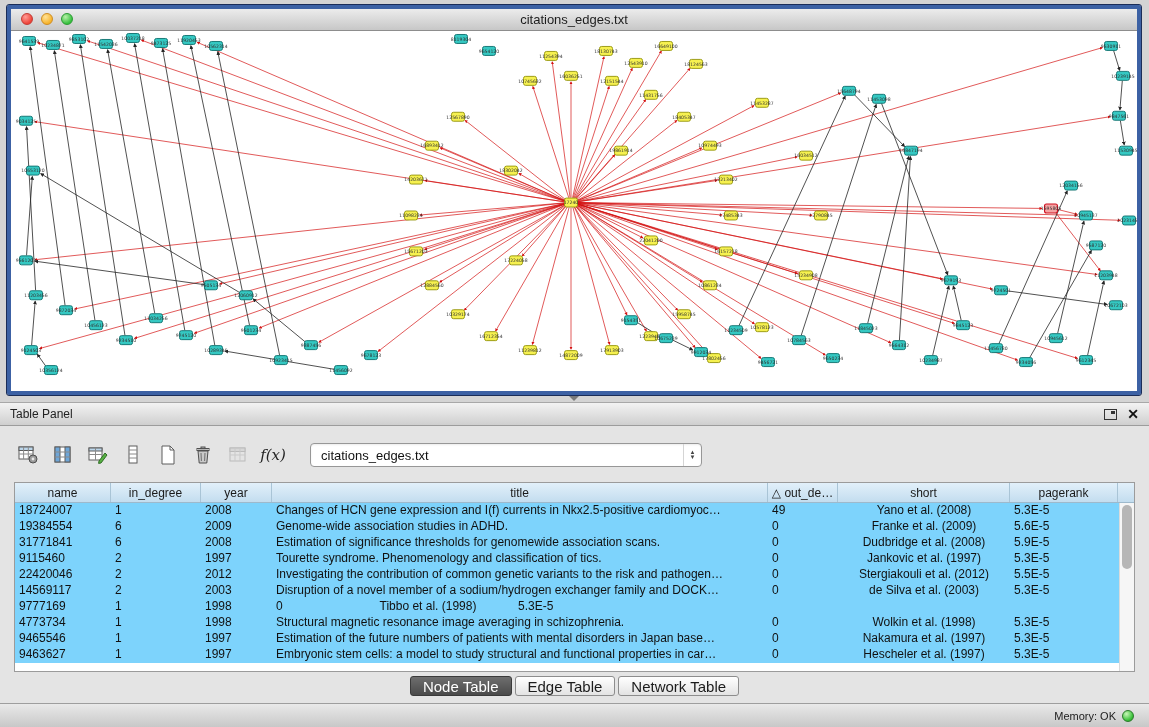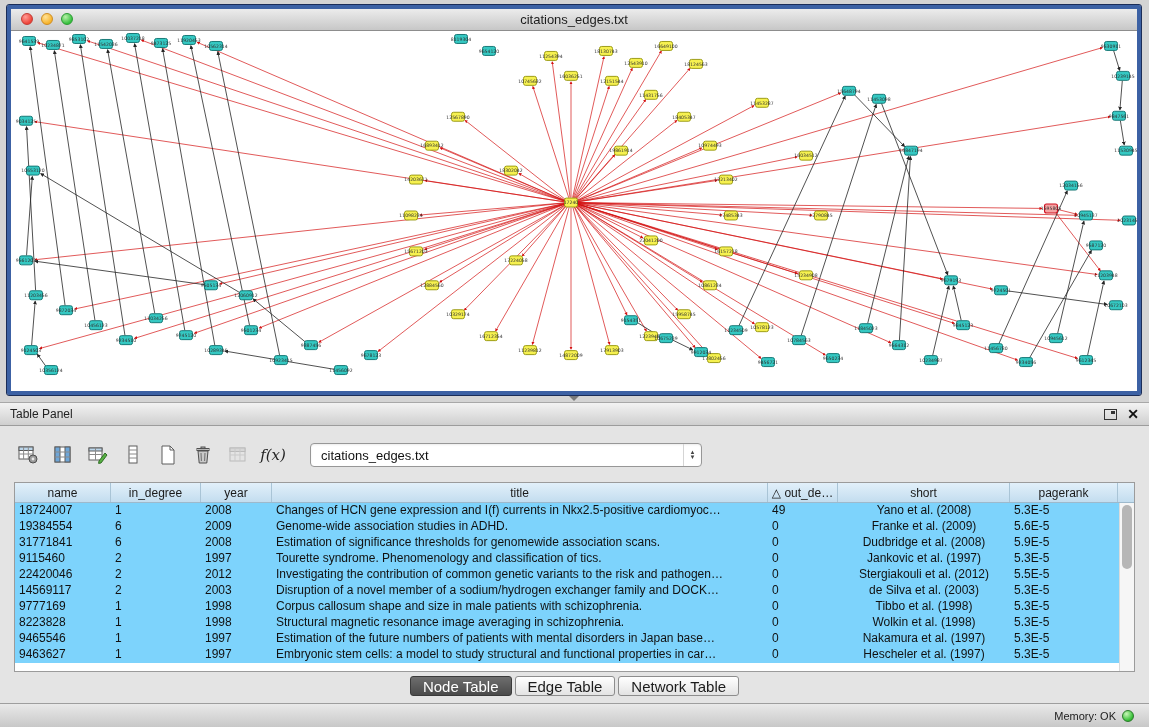--- a/index.html
+++ b/index.html
@@ -796,27 +796,26 @@
           <div class="td" style="width: 71px; text-align: left;">2003</div>
           <div class="td" style="width: 496px; text-align: left;">Disruption of a novel member of a sodium/hydrogen exchanger family and DOCK…</div>
           <div class="td" style="width: 70px; text-align: left;">0</div>
           <div class="td" style="width: 172px; text-align: center;">de Silva et al. (2003)</div>
           <div class="td" style="width: 108px; text-align: left;">5.3E-5</div>
         </div>
         <div class="tr">
           <div class="td" style="width: 96px; text-align: left;">9777169</div>
           <div class="td" style="width: 90px; text-align: left;">1</div>
           <div class="td" style="width: 71px; text-align: left;">1998</div>
-          <div class="td" style="width: 496px; text-align: left;">Corpus callosum shape and size in male patients with schizophrenia.</div>
           <div class="td" style="width: 70px; text-align: left;">0</div>
           <div class="td" style="width: 172px; text-align: center;">Tibbo et al. (1998)</div>
           <div class="td" style="width: 108px; text-align: left;">5.3E-5</div>
         </div>
         <div class="tr">
-          <div class="td" style="width: 96px; text-align: left;">8223828</div>
+          <div class="td" style="width: 96px; text-align: left;">4773734</div>
           <div class="td" style="width: 90px; text-align: left;">1</div>
           <div class="td" style="width: 71px; text-align: left;">1998</div>
           <div class="td" style="width: 496px; text-align: left;">Structural magnetic resonance image averaging in schizophrenia.</div>
           <div class="td" style="width: 70px; text-align: left;">0</div>
           <div class="td" style="width: 172px; text-align: center;">Wolkin et al. (1998)</div>
           <div class="td" style="width: 108px; text-align: left;">5.3E-5</div>
         </div>
         <div class="tr">
           <div class="td" style="width: 96px; text-align: left;">9465546</div>
           <div class="td" style="width: 90px; text-align: left;">1</div>

